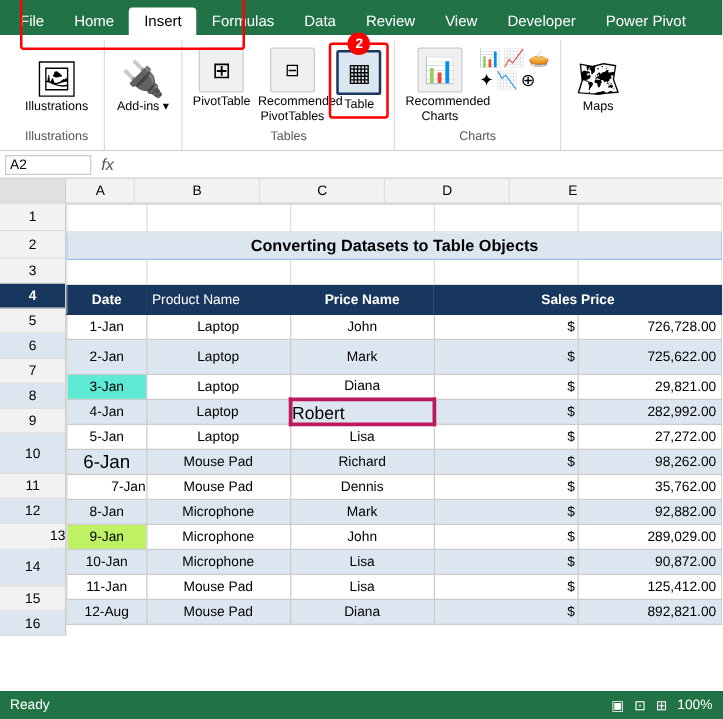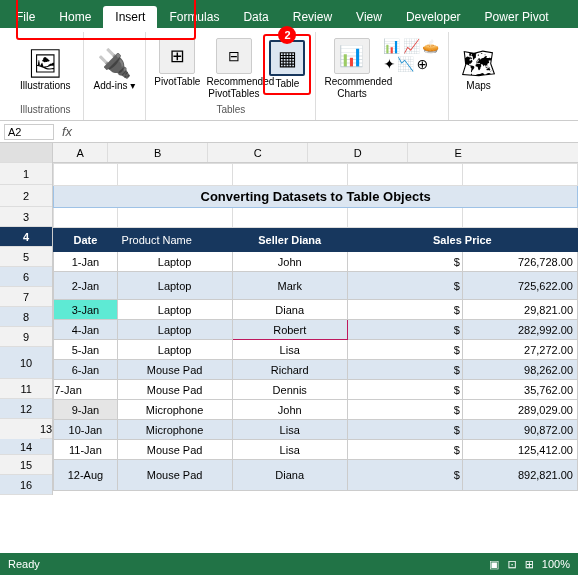--- a/index.html
+++ b/index.html
@@ -8,21 +8,21 @@
     
     .ribbon { background: #fff; border-bottom: 1px solid #ccc; }
 
     
     .tab-bar { display: flex; background: #217346; height: 28px; align-items: flex-end; padding-left: 4px; }
     .tab { padding: 4px 12px; font-size: 12px; color: #fff; cursor: pointer; border-radius: 3px 3px 0 0; }
     .tab.active { background: #fff; color: #000; }
 
     
     .formula-bar { display: flex; align-items: center; background: #fff; border-bottom: 1px solid #ccc; height: 22px; padding: 0 4px; gap: 4px; }
-    .name-box { width: 50px; border: 1px solid #ccc; font-size: 11px; padding: 1px 3px; }
+    .name-box { width: 69px; border: 1px solid #ccc; font-size: 11px; padding: 1px 3px; }
     .formula-input { flex: 1; border: none; font-size: 11px; outline: none; }
   </style>
 </head>
 <body>
 
 <div class="tab-bar">
   <div class="tab">File</div>
   <div class="tab">Home</div>
   <div class="tab active">Insert</div>
   <div class="tab">Formulas</div>
@@ -95,20 +95,21 @@
             <div style="font-size:14px; cursor:pointer;">📈</div>
             <div style="font-size:14px; cursor:pointer;">🥧</div>
           </div>
           <div style="display:flex; gap:2px;">
             <div style="font-size:14px; cursor:pointer;">✦</div>
             <div style="font-size:14px; cursor:pointer;">📉</div>
             <div style="font-size:14px; cursor:pointer;">⊕</div>
           </div>
         </div>
       </div>
+      <div style="font-size:10px; color:#555; text-align:center; padding-bottom:3px;">Charts</div>
     </div>
 
     <div style="display:flex; flex-direction:column; align-items:center; padding: 2px 8px;">
       <div style="flex:1; display:flex; align-items:center; justify-content:center; flex-direction:column; cursor:pointer; padding:4px; border-radius:3px;">
         <div style="font-size:28px;">🗺</div>
         <div style="font-size:10px; text-align:center;">Maps</div>
       </div>
       <div style="font-size:10px; color:#555; padding-bottom:3px; visibility:hidden;">.</div>
     </div>
 
@@ -131,21 +132,21 @@
     <div style="height:20px; display:flex; align-items:center; justify-content:center; font-size:11px; border-bottom:1px solid #ddd; background:#17375e; color:#fff; font-weight:bold;">4</div>
     <div style="height:20px; display:flex; align-items:center; justify-content:center; font-size:11px; border-bottom:1px solid #ddd;">5</div>
     <div style="height:20px; display:flex; align-items:center; justify-content:center; font-size:11px; border-bottom:1px solid #ddd; background:#dce6f1;">6</div>
     <div style="height:20px; display:flex; align-items:center; justify-content:center; font-size:11px; border-bottom:1px solid #ddd;">7</div>
     <div style="height:20px; display:flex; align-items:center; justify-content:center; font-size:11px; border-bottom:1px solid #ddd; background:#dce6f1;">8</div>
     <div style="height:20px; display:flex; align-items:center; justify-content:center; font-size:11px; border-bottom:1px solid #ddd;">9</div>
     <div style="height:32px; display:flex; align-items:center; justify-content:center; font-size:11px; border-bottom:1px solid #ddd; background:#dce6f1;">10</div>
     <div style="height:20px; display:flex; align-items:center; justify-content:center; font-size:11px; border-bottom:1px solid #ddd;">11</div>
     <div style="height:20px; display:flex; align-items:center; justify-content:center; font-size:11px; border-bottom:1px solid #ddd; background:#dce6f1;">12</div>
     <div style="height:20px; display:flex; align-items:center; justify-content:center; font-size:11px; border-bottom:1px solid #ddd;margin-left:40px;">13</div>
-    <div style="height:16px; display:flex; align-items:center; justify-content:center; font-size:11px; border-bottom:1px solid #ddd; background:#dce6f1;">14</div>
+    <div style="height:30px; display:flex; align-items:center; justify-content:center; font-size:11px; border-bottom:1px solid #ddd; background:#dce6f1;">14</div>
     <div style="height:20px; display:flex; align-items:center; justify-content:center; font-size:11px; border-bottom:1px solid #ddd;">15</div>
     <div style="height:20px; display:flex; align-items:center; justify-content:center; font-size:11px; border-bottom:1px solid #ddd; background:#dce6f1;">16</div>
   </div>
 
   <div style="flex:1; overflow:hidden;">
 
     <div style="display:flex; background:#f2f2f2; border-bottom:1px solid #ccc; height:20px;">
       <div style="width:55px; border-right:1px solid #ddd; display:flex; align-items:center; justify-content:center; font-size:11px;">A</div>
       <div style="width:100px; border-right:1px solid #ddd; display:flex; align-items:center; justify-content:center; font-size:11px;">B</div>
       <div style="width:100px; border-right:1px solid #ddd; display:flex; align-items:center; justify-content:center; font-size:11px;">C</div>
@@ -172,21 +173,21 @@
         <td style="height:20px; border:1px solid #ddd;"></td>
         <td style="height:20px; border:1px solid #ddd;"></td>
         <td style="height:20px; border:1px solid #ddd;"></td>
         <td style="height:20px; border:1px solid #ddd;"></td>
         <td style="height:20px; border:1px solid #ddd;"></td>
       </tr>
 
       <tr>
         <td style="background:#17375e; color:#fff; text-align:center; font-weight:bold; font-size:11px; height:20px; border:1px solid #17375e; padding:1px 4px;">Date</td>
         <td style="background:#17375e; color:#fff; text-align:left; font-weight:normal; font-size:11px; height:24px; border:1px solid #17375e; padding:1px 4px;">Product Name</td>
-        <td style="background:#17375e; color:#fff; text-align:center; font-weight:bold; font-size:11px; height:20px; border:1px solid #17375e; padding:1px 4px;">Seller Diana</td>
+        <td style="background:#17375e; color:#fff; text-align:center; font-weight:bold; font-size:11px; height:20px; border:1px solid #17375e; padding:1px 4px;">Price Name</td>
         <td colspan="2" style="background:#17375e; color:#fff; text-align:center; font-weight:bold; font-size:11px; height:20px; border:1px solid #17375e; padding:1px 4px;">Sales Price</td>
       </tr>
 
       <tr>
         <td style="height:20px; border:1px solid #ccc; text-align:center; font-size:11px; background:#fff;">1-Jan</td>
         <td style="height:20px; border:1px solid #ccc; text-align:center; font-size:11px; background:#fff;">Laptop</td>
         <td style="height:20px; border:1px solid #ccc; text-align:center; font-size:11px; background:#fff;">John</td>
         <td style="height:20px; border:1px solid #ccc; text-align:right; font-size:11px; background:#fff; padding-right:2px;">$</td>
         <td style="height:20px; border:1px solid #ccc; text-align:right; font-size:11px; background:#fff; padding-right:4px;">726,728.00</td>
       </tr>
@@ -200,47 +201,54 @@
       <tr>
         <td style="height:20px; border:1px solid #ccc; text-align:center; font-size:11px; background:#5eead4;">3-Jan</td>
         <td style="height:20px; border:1px solid #ccc; text-align:center; font-size:11px; background:#fff;">Laptop</td>
         <td style="height:20px; border:1px solid #ccc; text-align:center; font-size:11px; background:#fff;">Diana</td>
         <td style="height:20px; border:1px solid #ccc; text-align:right; font-size:11px; background:#fff; padding-right:2px;">$</td>
         <td style="height:20px; border:1px solid #ccc; text-align:right; font-size:11px; background:#fff; padding-right:4px;">29,821.00</td>
       </tr>
       <tr>
         <td style="height:20px; border:1px solid #ccc; text-align:center; font-size:11px; background:#dce6f1;">4-Jan</td>
         <td style="height:20px; border:1px solid #ccc; text-align:center; font-size:11px; background:#dce6f1;">Laptop</td>
-        <td style="height:20px; border:1px solid #be185d; text-align:center; font-size:11px; background:#dce6f1;">Robert</td>
+        <td style="height:20px; border:3px solid #be185d; text-align:left; font-size:14px; background:#dce6f1;">Robert</td>
         <td style="height:20px; border:1px solid #ccc; text-align:right; font-size:11px; background:#dce6f1; padding-right:2px;">$</td>
         <td style="height:20px; border:1px solid #ccc; text-align:right; font-size:11px; background:#dce6f1; padding-right:4px;">282,992.00</td>
       </tr>
       <tr>
         <td style="height:20px; border:1px solid #ccc; text-align:center; font-size:11px; background:#fff;">5-Jan</td>
         <td style="height:20px; border:1px solid #ccc; text-align:center; font-size:11px; background:#fff;">Laptop</td>
         <td style="height:20px; border:1px solid #ccc; text-align:center; font-size:11px; background:#fff;">Lisa</td>
         <td style="height:20px; border:1px solid #ccc; text-align:right; font-size:11px; background:#fff; padding-right:2px;">$</td>
         <td style="height:20px; border:1px solid #ccc; text-align:right; font-size:11px; background:#fff; padding-right:4px;">27,272.00</td>
       </tr>
       <tr>
-        <td style="height:20px; border:1px solid #ccc; text-align:center; font-size:11px; background:#dce6f1;">6-Jan</td>
+        <td style="height:20px; border:1px solid #ccc; text-align:center; font-size:15px; background:#dce6f1;">6-Jan</td>
         <td style="height:20px; border:1px solid #ccc; text-align:center; font-size:11px; background:#dce6f1;">Mouse Pad</td>
         <td style="height:20px; border:1px solid #ccc; text-align:center; font-size:11px; background:#dce6f1;">Richard</td>
         <td style="height:20px; border:1px solid #ccc; text-align:right; font-size:11px; background:#dce6f1; padding-right:2px;">$</td>
         <td style="height:20px; border:1px solid #ccc; text-align:right; font-size:11px; background:#dce6f1; padding-right:4px;">98,262.00</td>
       </tr>
       <tr>
-        <td style="height:20px; border:1px solid #ccc; text-align:left; font-size:11px; background:#fff;">7-Jan</td>
+        <td style="height:20px; border:1px solid #ccc; text-align:right; font-size:11px; background:#fff;">7-Jan</td>
         <td style="height:20px; border:1px solid #ccc; text-align:center; font-size:11px; background:#fff;">Mouse Pad</td>
         <td style="height:20px; border:1px solid #ccc; text-align:center; font-size:11px; background:#fff;">Dennis</td>
         <td style="height:20px; border:1px solid #ccc; text-align:right; font-size:11px; background:#fff; padding-right:2px;">$</td>
         <td style="height:20px; border:1px solid #ccc; text-align:right; font-size:11px; background:#fff; padding-right:4px;">35,762.00</td>
       </tr>
       <tr>
-        <td style="height:20px; border:1px solid #ccc; text-align:center; font-size:11px; background:#e5e5e5;">9-Jan</td>
+        <td style="height:20px; border:1px solid #ccc; text-align:center; font-size:11px; background:#dce6f1;">8-Jan</td>
+        <td style="height:20px; border:1px solid #ccc; text-align:center; font-size:11px; background:#dce6f1;">Microphone</td>
+        <td style="height:20px; border:1px solid #ccc; text-align:center; font-size:11px; background:#dce6f1;">Mark</td>
+        <td style="height:20px; border:1px solid #ccc; text-align:right; font-size:11px; background:#dce6f1; padding-right:2px;">$</td>
+        <td style="height:20px; border:1px solid #ccc; text-align:right; font-size:11px; background:#dce6f1; padding-right:4px;">92,882.00</td>
+      </tr>
+      <tr>
+        <td style="height:20px; border:1px solid #ccc; text-align:center; font-size:11px; background:#bef264;">9-Jan</td>
         <td style="height:20px; border:1px solid #ccc; text-align:center; font-size:11px; background:#fff;">Microphone</td>
         <td style="height:20px; border:1px solid #ccc; text-align:center; font-size:11px; background:#fff;">John</td>
         <td style="height:20px; border:1px solid #ccc; text-align:right; font-size:11px; background:#fff; padding-right:2px;">$</td>
         <td style="height:20px; border:1px solid #ccc; text-align:right; font-size:11px; background:#fff; padding-right:4px;">289,029.00</td>
       </tr>
       <tr>
         <td style="height:20px; border:1px solid #ccc; text-align:center; font-size:11px; background:#dce6f1;">10-Jan</td>
         <td style="height:20px; border:1px solid #ccc; text-align:center; font-size:11px; background:#dce6f1;">Microphone</td>
         <td style="height:20px; border:1px solid #ccc; text-align:center; font-size:11px; background:#dce6f1;">Lisa</td>
         <td style="height:20px; border:1px solid #ccc; text-align:right; font-size:11px; background:#dce6f1; padding-right:2px;">$</td>
@@ -251,21 +259,21 @@
         <td style="height:20px; border:1px solid #ccc; text-align:center; font-size:11px; background:#fff;">Mouse Pad</td>
         <td style="height:20px; border:1px solid #ccc; text-align:center; font-size:11px; background:#fff;">Lisa</td>
         <td style="height:20px; border:1px solid #ccc; text-align:right; font-size:11px; background:#fff; padding-right:2px;">$</td>
         <td style="height:20px; border:1px solid #ccc; text-align:right; font-size:11px; background:#fff; padding-right:4px;">125,412.00</td>
       </tr>
       <tr>
         <td style="height:20px; border:1px solid #ccc; text-align:center; font-size:11px; background:#dce6f1;">12-Aug</td>
         <td style="height:20px; border:1px solid #ccc; text-align:center; font-size:11px; background:#dce6f1;">Mouse Pad</td>
         <td style="height:20px; border:1px solid #ccc; text-align:center; font-size:11px; background:#dce6f1;">Diana</td>
         <td style="height:20px; border:1px solid #ccc; text-align:right; font-size:11px; background:#dce6f1; padding-right:2px;">$</td>
-        <td style="height:31px; border:1px solid #ccc; text-align:right; font-size:11px; background:#dce6f1; padding-right:4px;">892,821.00</td>
+        <td style="height:20px; border:1px solid #ccc; text-align:right; font-size:11px; background:#dce6f1; padding-right:4px;">892,821.00</td>
       </tr>
     </tbody>
       </table>
   </div>
 </div>
 
 <div style="background:#217346; color:#fff; display:flex; align-items:center; height:22px; padding:0 8px; font-size:11px; position:fixed; bottom:0; width:578px;">
   <span>Ready</span>
   <span style="margin-left:auto; display:flex; gap:8px;">
     <span>▣</span>

